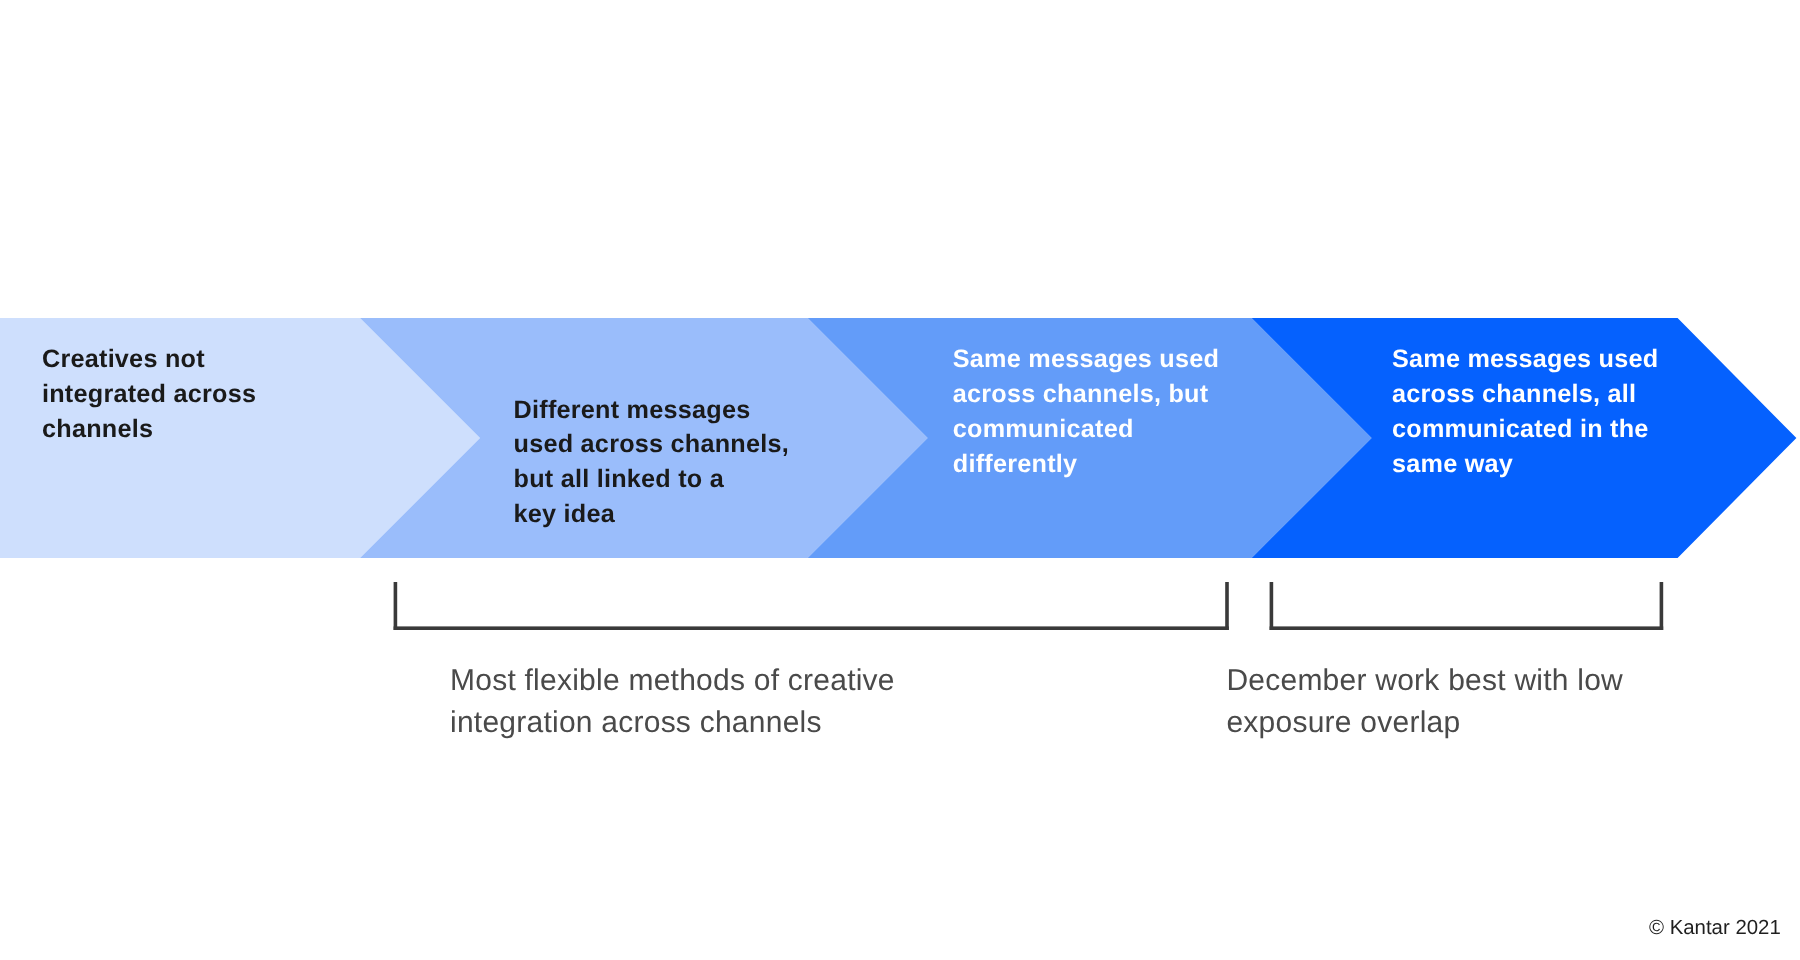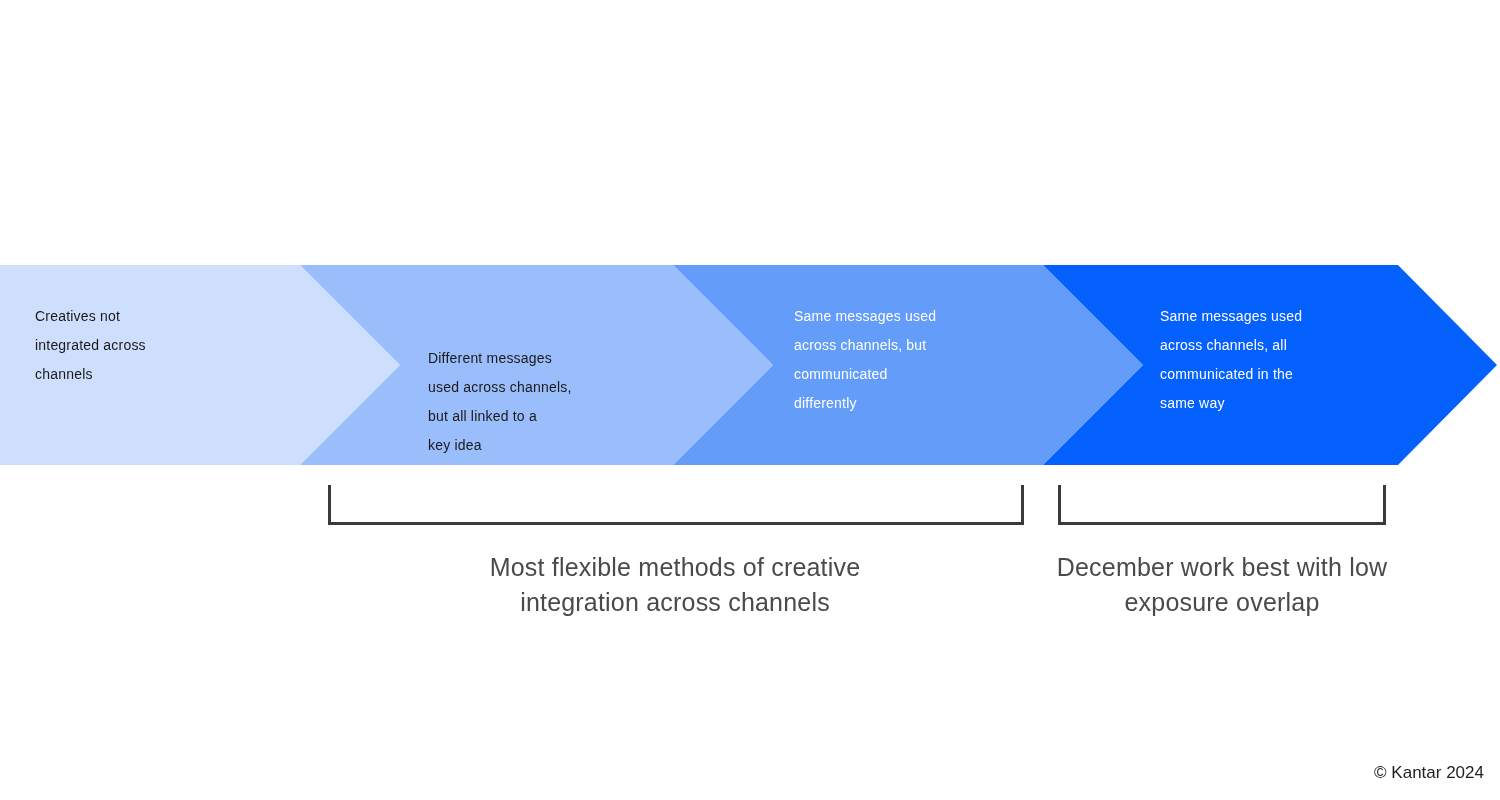--- a/index.html
+++ b/index.html
@@ -18,24 +18,24 @@
   .band-svg {
     position: absolute;
     top: 265px;
     left: 0;
     width: 1500px;
     height: 200px;
     display: block;
   }
   .seg-label {
     position: absolute;
-    top: 302px;
-    font-size: 14px;
+    top: 285px;
+    font-size: 21px;
     line-height: 29px;
-    font-weight: normal;
+    font-weight: bold;
     letter-spacing: 0.2px;
     white-space: pre-line;
     color: #1a1a1a;
   }
   .seg-label.l1 { left: 35px;   width: 280px; }
   .seg-label.l2 { left: 428px;  width: 300px; margin-top: 42px; }
   .seg-label.l3 { left: 794px;  width: 290px; }
   .seg-label.l4 { left: 1160px; width: 300px; }
   .bracket {
     position: absolute;
@@ -47,21 +47,20 @@
     border-bottom: 3px solid #3a3a3a;
   }
   .bracket.b1 { left: 328px;  width: 696px; }
   .bracket.b2 { left: 1058px; width: 328px; }
   .caption {
     position: absolute;
     top: 550px;
     font-size: 25px;
     line-height: 35px;
     font-weight: 400;
-    text-align: center;
     white-space: pre-line;
     color: #4a4a4a;
     letter-spacing: 0.2px;
   }
   .caption.c1 { left: 375px;  width: 600px; }
   .caption.c2 { left: 1022px; width: 400px; }
   .copyright {
     position: absolute;
     top: 763px;
     right: 16px;
@@ -103,15 +102,15 @@
   <div class="bracket b1" style="border-color: rgb(58, 58, 58);"></div>
 
   <div class="bracket b2" style="border-color: rgb(58, 58, 58);"></div>
 
   <div class="caption c1" style="color: rgb(74, 74, 74);">Most flexible methods of creative
 integration across channels</div>
 
   <div class="caption c2" style="color: rgb(74, 74, 74);">December work best with low
 exposure overlap</div>
 
-  <div class="copyright">© Kantar 2024</div>
+  <div class="copyright">© Kantar 2021</div>
 
 </div>
 
 </body></html>

